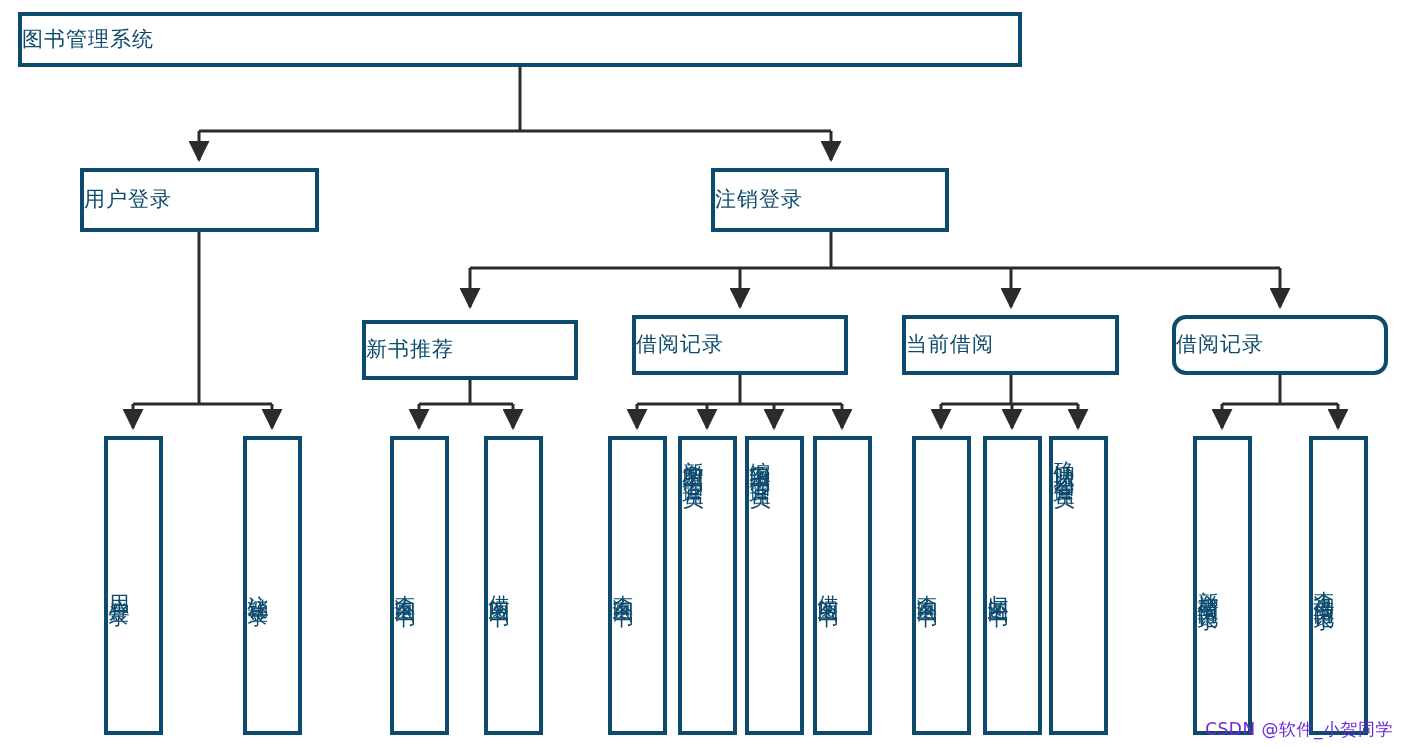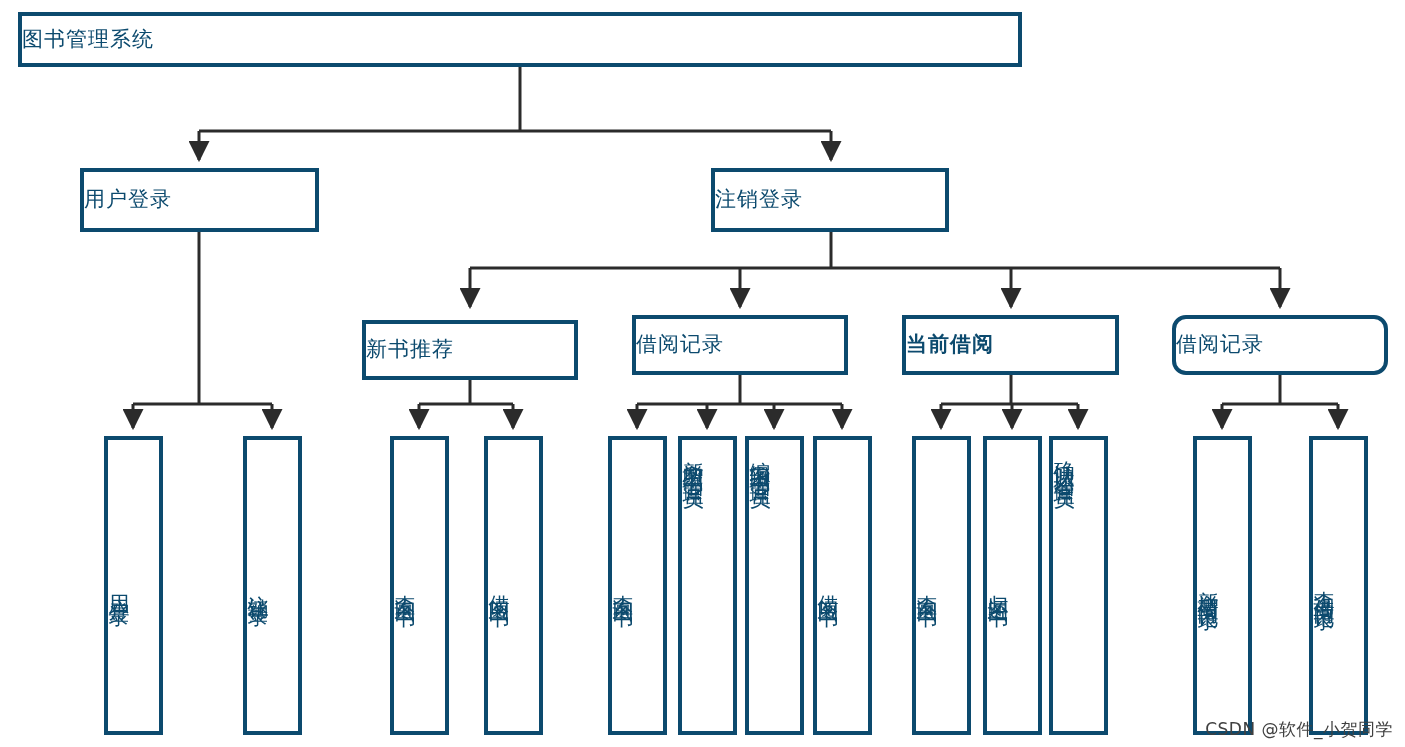--- a/index.html
+++ b/index.html
@@ -57,21 +57,21 @@
   }
   .node-v.v-mid {
     align-items: center;
     padding-top: 0;
   }
   .watermark {
     position: absolute;
     right: 12px;
     bottom: 6px;
     font-size: 17px;
-    color: #404040;
+    color: #6d28d9;
     white-space: nowrap;
     z-index: 3;
     letter-spacing: 0.5px;
   }
 </style>
 </head>
 <body>
 
 <div id="canvas">
 
@@ -136,21 +136,21 @@
   <div class="node node-h" style="left:711px; top:168px; width:238px; height:64px;">
     <span class="label">注销登录</span>
   </div>
 
   <div class="node node-h" style="left:362px; top:320px; width:216px; height:60px;">
     <span class="label">新书推荐</span>
   </div>
   <div class="node node-h" style="left:632px; top:315px; width:216px; height:60px;">
     <span class="label">借阅记录</span>
   </div>
-  <div class="node node-h" style="left:902px; top:315px; width:217px; height:60px;font-weight:bold;">
+  <div class="node node-h" style="left:902px; top:315px; width:217px; height:60px;">
     <span class="label">当前借阅</span>
   </div>
   <div class="node node-h" style="left:1172px; top:315px; width:216px; height:60px;border-radius:14px;">
     <span class="label">借阅记录</span>
   </div>
 
   <div class="node node-v v-mid" style="left:104px; top:436px; width:59px; height:299px;">
     <span class="label">用户登录</span>
   </div>
   <div class="node node-v v-mid" style="left:243px; top:436px; width:59px; height:299px;">

